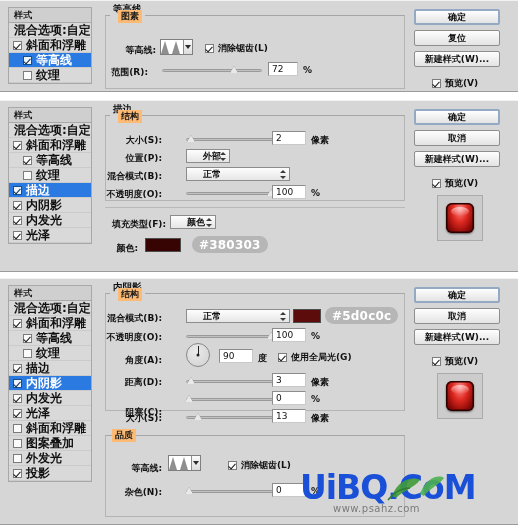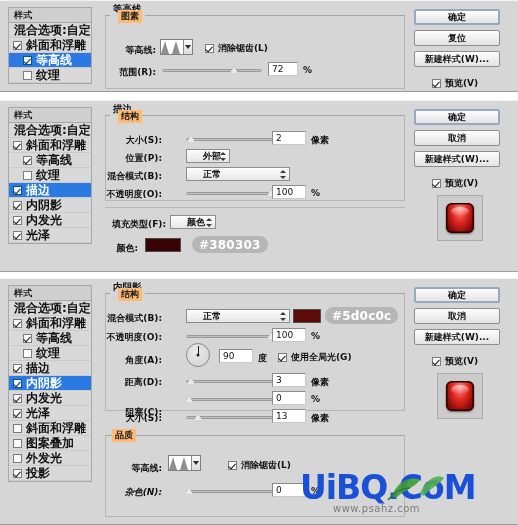--- a/index.html
+++ b/index.html
@@ -377,21 +377,21 @@
           </svg>
         <span class="drop">
             <i></i>
           </span>
       </div>
       <div class="chk" style="left:205px;top:41px;">
         <span class="box on"></span>
         <span>消除锯齿(L)</span>
       </div>
 
-      <div class="lbl" style="left:104px;top:65px;width:52px;">范围(R):</div>
+      <div class="lbl" style="left:96px;top:65px;width:52px;">范围(R):</div>
       <div class="slider" style="left:162px;top:63px;width:100px;">
         <span class="track"></span>
         <span class="knob" style="left:68px;"></span>
       </div>
       <div class="num" style="left:268px;top:61px;width:30px;">72</div>
       <div class="unit" style="left:303px;top:64px;">%</div>
 
       <div class="btncol" style="left:414px;top:8px;" id="btns1">
           <div class="btn primary">确定</div>
           <div class="btn">复位</div>
@@ -637,21 +637,21 @@
           </svg>
         <span class="drop">
             <i></i>
           </span>
       </div>
       <div class="chk" style="left:228px;top:180px;">
         <span class="box on"></span>
         <span>消除锯齿(L)</span>
       </div>
 
-      <div class="lbl" style="left:110px;top:207px;width:52px;font-style:italic;">杂色(N):</div>
+      <div class="lbl" style="left:110px;top:207px;width:52px;">杂色(N):</div>
       <div class="slider" style="left:186px;top:206px;width:90px;">
         <span class="track"></span>
         <span class="knob" style="left:-1px;"></span>
       </div>
       <div class="num" style="left:272px;top:204px;width:34px;">0</div>
       <div class="unit" style="left:311px;top:207px;">%</div>
 
       <div class="btncol" style="left:414px;top:8px;" id="btns3">
           <div class="btn primary">确定</div>
           <div class="btn">取消</div>

